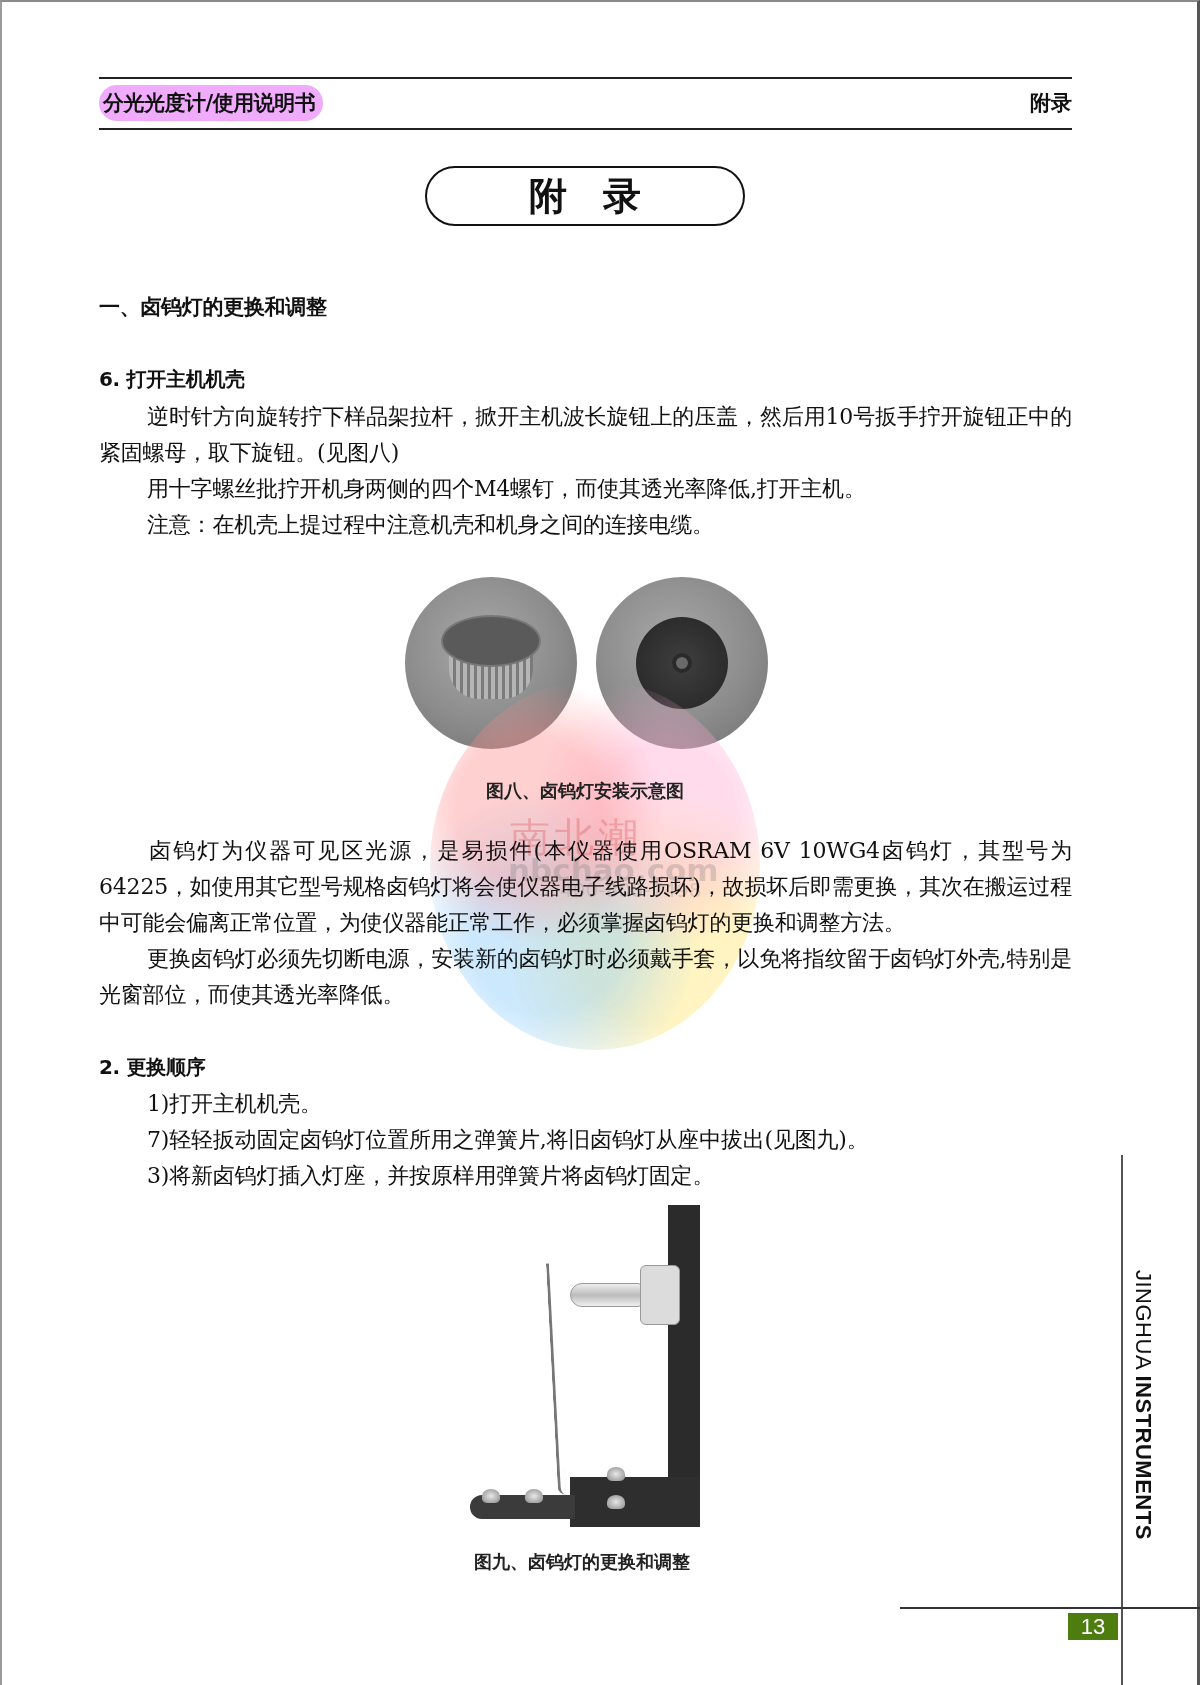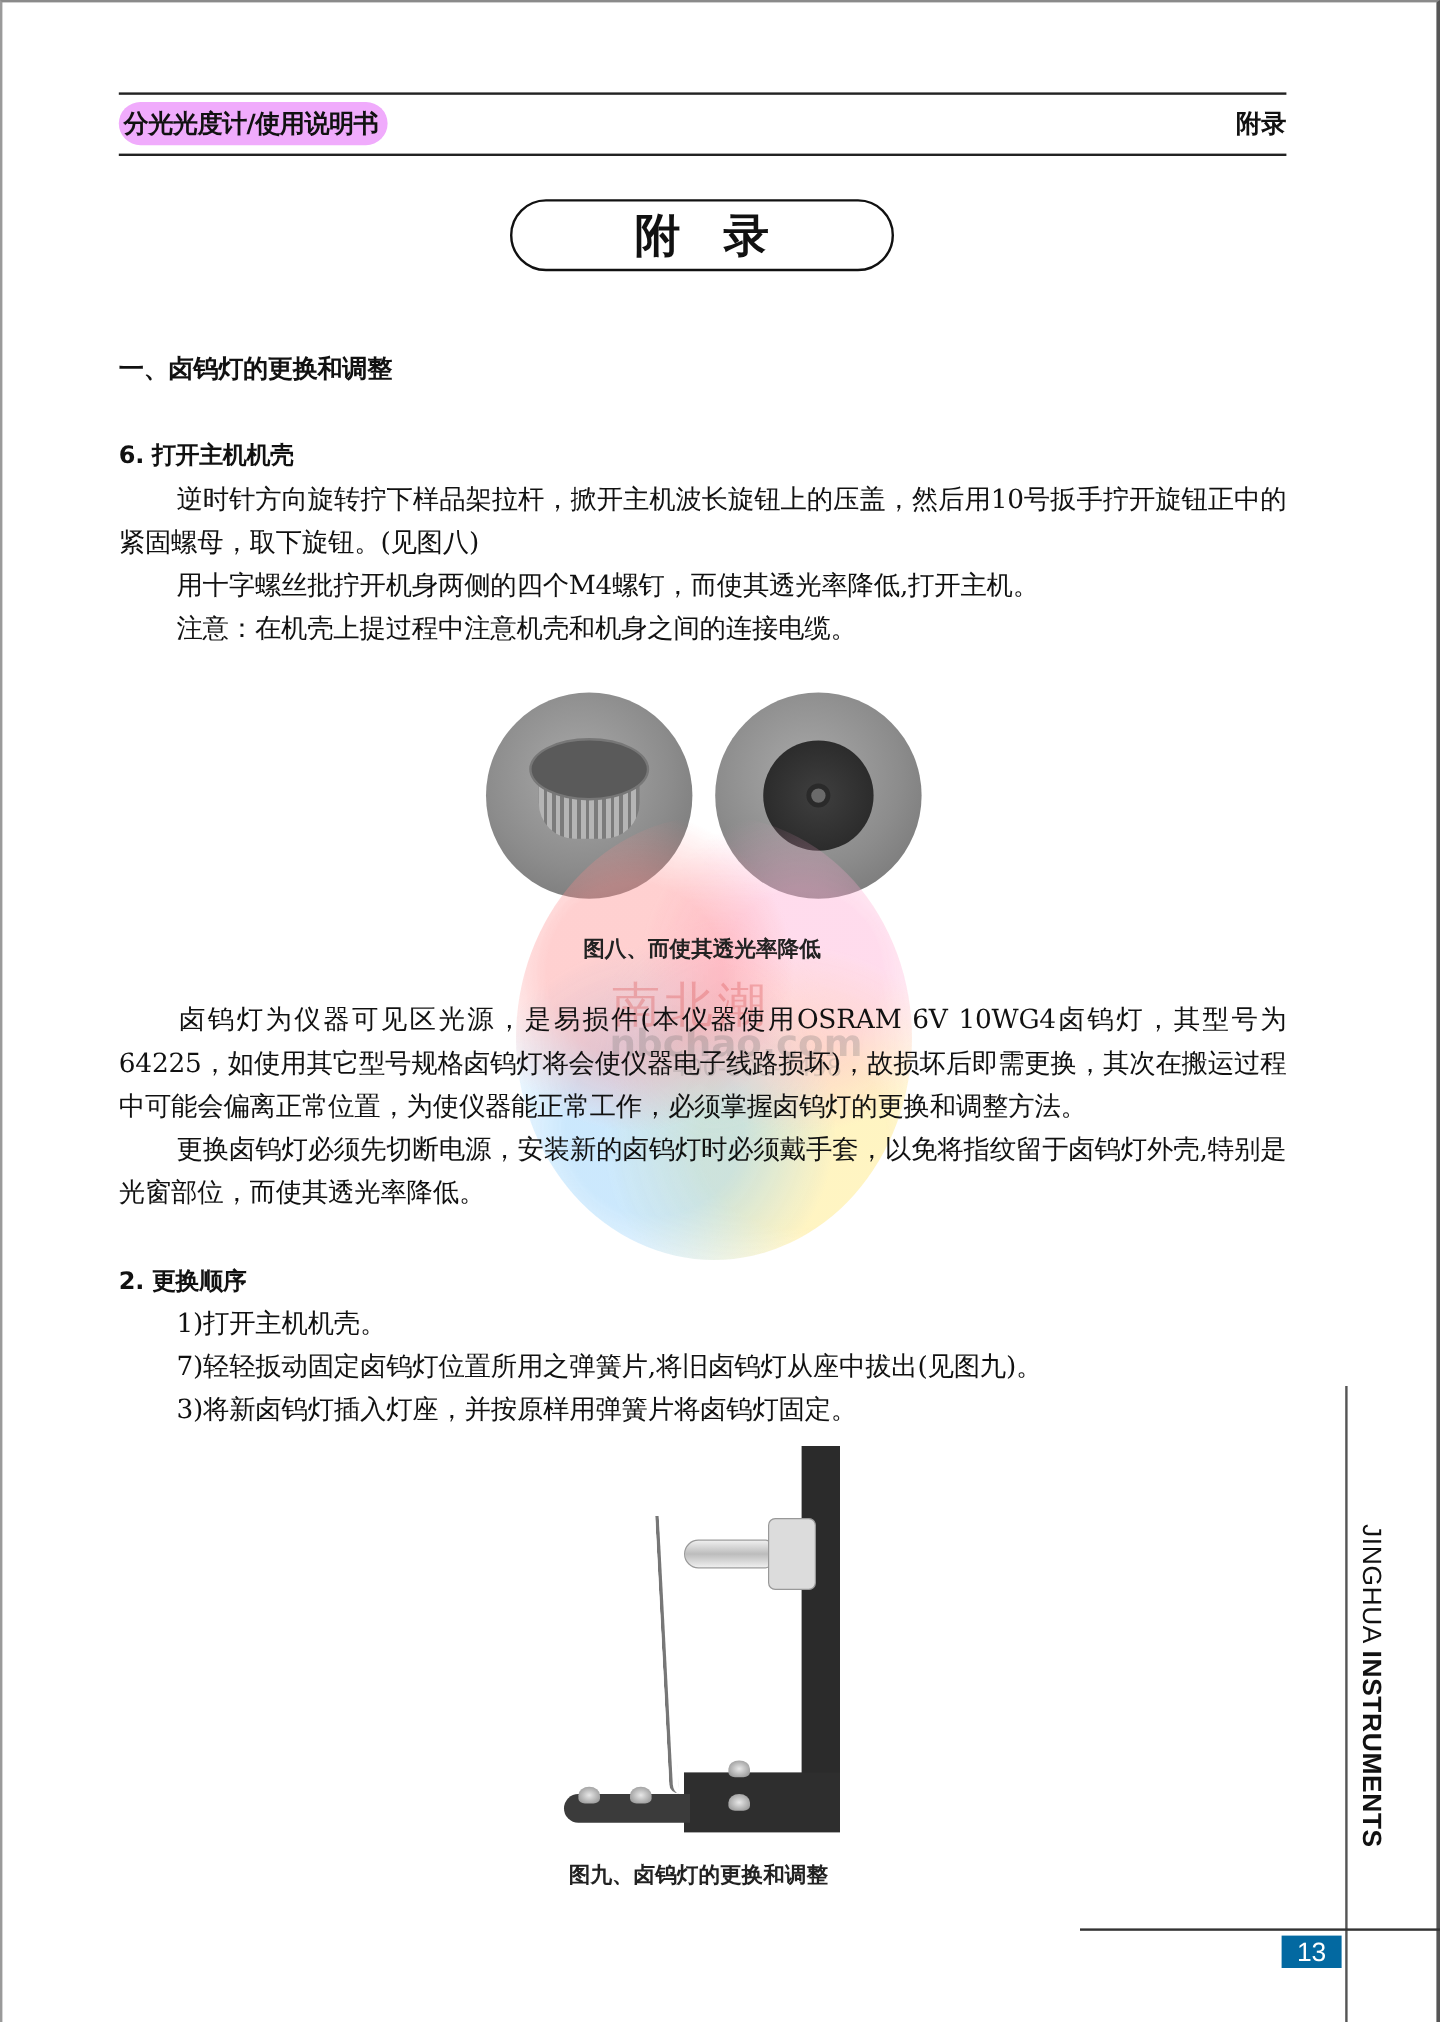--- a/index.html
+++ b/index.html
@@ -118,21 +118,21 @@
     
     .brand-vline { position: absolute; left: 1121px; top: 1155px; width: 2px; height: 530px; background: #555; }
     .brand-text {
       position: absolute; left: 1128px; top: 1270px; width: 30px; height: 330px;
       writing-mode: vertical-rl; font-family: "Liberation Sans", "DejaVu Sans", sans-serif;
       font-size: 22px; letter-spacing: 0.5px; color: #111; line-height: 30px;
     }
     .brand-text b { font-weight: bold; }
     .foot-line { position: absolute; left: 900px; top: 1607px; width: 300px; height: 2px; background: #333; }
     .page-num {
-      position: absolute; left: 1068px; top: 1613px; width: 50px; height: 27px; background: #0369a1; color: #fff;
+      position: absolute; left: 1068px; top: 1613px; width: 50px; height: 27px; background: #4d7c0f; color: #fff;
       font-family: "Liberation Sans", "DejaVu Sans", sans-serif; font-size: 22px; line-height: 27px; text-align: center;
     }
   </style>
 </head>
 <body>
 
 <div class="page-frame"></div>
 
 <div class="hdr-line top"></div>
 <div class="hdr-pill">分光光度计/使用说明书</div>
@@ -156,21 +156,21 @@
 <div class="knob knob-b">
   <div class="nut-outer"></div>
   <div class="nut-inner"></div>
 </div>
 
 <div class="wm-splash"></div>
 <div class="wm-text-cn">南北潮</div>
 <div class="wm-text-url">nbchao.com</div>
 <div class="wm-text-phone">400-800-7498</div>
 
-<div class="fig-cap" style="left:486px; top:779px;">图八、而使其透光率降低</div>
+<div class="fig-cap" style="left:486px; top:779px;">图八、卤钨灯安装示意图</div>
 
 <div class="para" style="top:833px;"><span class="ind"></span><span>卤钨灯为仪器可见区光源，是易损件(本仪器使用OSRAM  6V  10WG4卤钨灯，其型号为64225，如使用其它型号规格卤钨灯将会使仪器电子线路损坏)，故损坏后即需更换，其次在搬运过程中可能会偏离正常位置，为使仪器能正常工作，必须掌握卤钨灯的更换和调整方法。</span></div>
 <div class="para" style="top:941px;"><span class="ind"></span><span>更换卤钨灯必须先切断电源，安装新的卤钨灯时必须戴手套，以免将指纹留于卤钨灯外壳,特别是光窗部位，而使其透光率降低。</span></div>
 
 <div class="sec-h" style="top:1054px; font-size:20px;">2. 更换顺序</div>
 <div class="line" style="top:1086px;">1)打开主机机壳。</div>
 <div class="line" style="top:1122px;">7)轻轻扳动固定卤钨灯位置所用之弹簧片,将旧卤钨灯从座中拔出(见图九)。</div>
 <div class="line" style="top:1158px;">3)将新卤钨灯插入灯座，并按原样用弹簧片将卤钨灯固定。</div>
 
 <div class="fig9">

